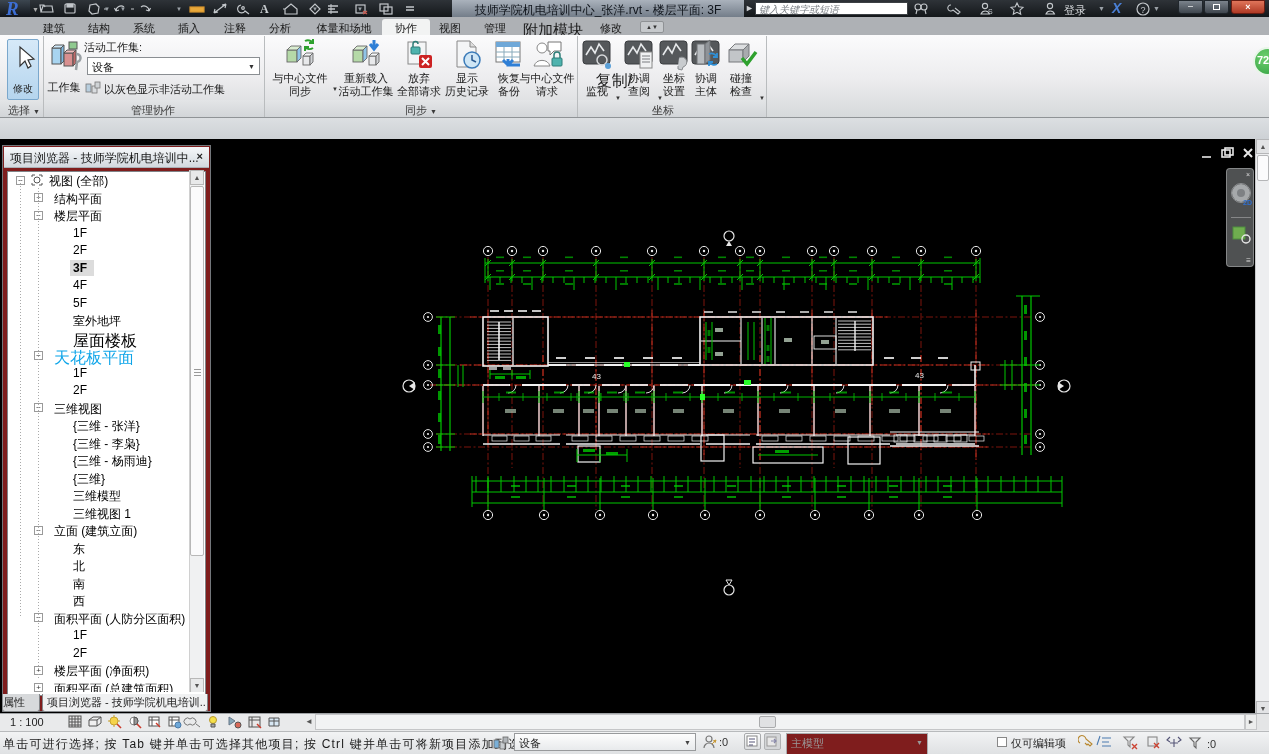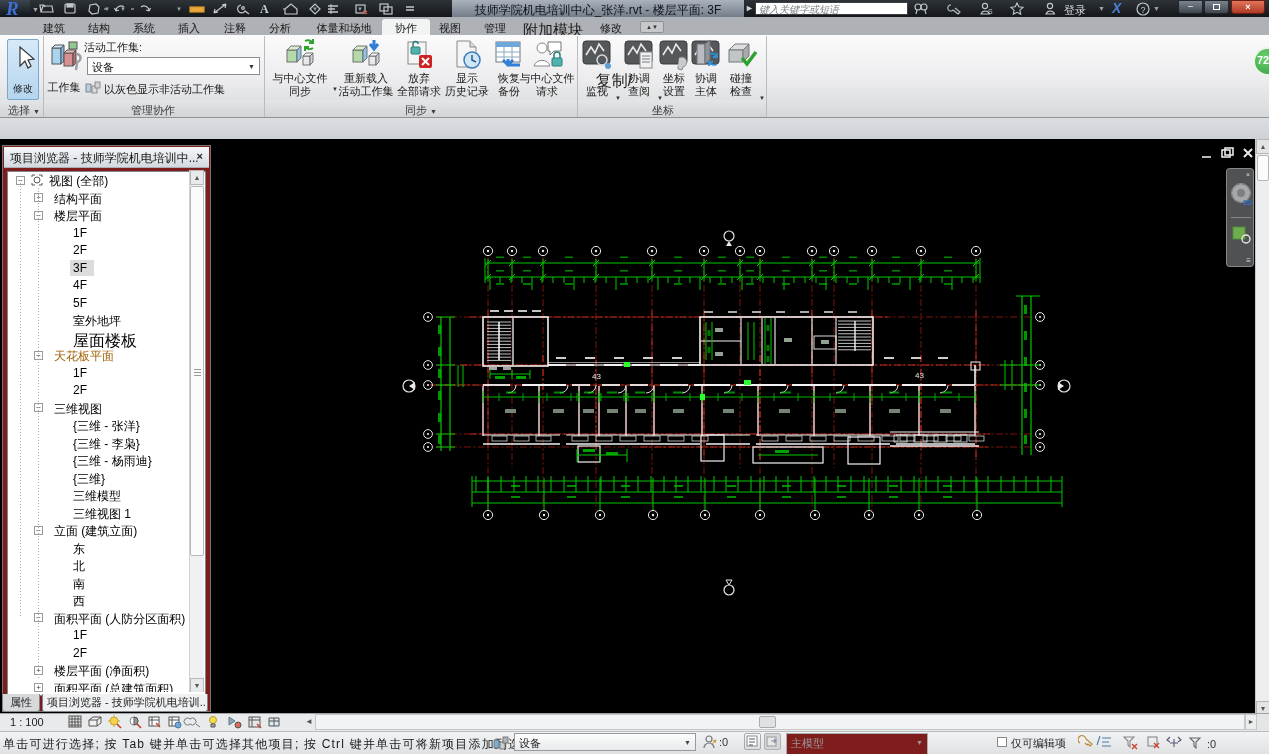--- a/index.html
+++ b/index.html
@@ -861,27 +861,27 @@
       <circle cx="7" cy="7" r="3" fill="none" stroke="#555"></circle>
     </svg>
     <div style="position:absolute;left:42px;top:3.0px;font-size:12px;color:#000;white-space:nowrap">视图 (全部)</div>
     <div style="position:absolute;left:27px;top:23.0px;width:9px;height:9px;border:1px solid #9a9a9a;background:#fff;font-size:8px;line-height:7px;text-align:center;color:#333">+</div>
     <div style="position:absolute;left:47px;top:20.5px;font-size:12px;color:#000;white-space:nowrap">结构平面</div>
     <div style="position:absolute;left:27px;top:40.5px;width:9px;height:9px;border:1px solid #9a9a9a;background:#fff;font-size:8px;line-height:7px;text-align:center;color:#333">−</div>
     <div style="position:absolute;left:47px;top:38.0px;font-size:12px;color:#000;white-space:nowrap">楼层平面</div>
     <div style="position:absolute;left:66px;top:55.5px;font-size:12px;color:#000;white-space:nowrap">1F</div>
     <div style="position:absolute;left:66px;top:73.0px;font-size:12px;color:#000;white-space:nowrap">2F</div>
     <div style="position:absolute;left:63px;top:89.5px;width:24px;height:16px;background:#dcdcdc"></div>
-    <div style="position:absolute;left:66px;top:90.5px;font-size:12px;color:#000;font-weight:normal;white-space:nowrap">3F</div>
+    <div style="position:absolute;left:66px;top:90.5px;font-size:12px;color:#000;font-weight:bold;white-space:nowrap">3F</div>
     <div style="position:absolute;left:66px;top:108.0px;font-size:12px;color:#000;white-space:nowrap">4F</div>
     <div style="position:absolute;left:66px;top:125.5px;font-size:12px;color:#000;white-space:nowrap">5F</div>
     <div style="position:absolute;left:66px;top:143.0px;font-size:12px;color:#000;white-space:nowrap">室外地坪</div>
     <div style="position:absolute;left:66px;top:160.5px;font-size:16px;color:#000;white-space:nowrap">屋面楼板</div>
     <div style="position:absolute;left:27px;top:180.5px;width:9px;height:9px;border:1px solid #9a9a9a;background:#fff;font-size:8px;line-height:7px;text-align:center;color:#333">−</div>
-    <div style="position:absolute;left:47px;top:178.0px;font-size:12px;color:#a16207;white-space:nowrap">天花板平面</div>
+    <div style="position:absolute;left:47px;top:178.0px;font-size:16px;color:#0ea5e9;white-space:nowrap">天花板平面</div>
     <div style="position:absolute;left:66px;top:195.5px;font-size:12px;color:#000;white-space:nowrap">1F</div>
     <div style="position:absolute;left:66px;top:213.0px;font-size:12px;color:#000;white-space:nowrap">2F</div>
     <div style="position:absolute;left:27px;top:233.0px;width:9px;height:9px;border:1px solid #9a9a9a;background:#fff;font-size:8px;line-height:7px;text-align:center;color:#333">−</div>
     <div style="position:absolute;left:47px;top:230.5px;font-size:12px;color:#000;white-space:nowrap">三维视图</div>
     <div style="position:absolute;left:66px;top:248.0px;font-size:12px;color:#000;white-space:nowrap">{三维 - 张洋}</div>
     <div style="position:absolute;left:66px;top:265.5px;font-size:12px;color:#000;white-space:nowrap">{三维 - 李枭}</div>
     <div style="position:absolute;left:66px;top:283.0px;font-size:12px;color:#000;white-space:nowrap">{三维 - 杨雨迪}</div>
     <div style="position:absolute;left:66px;top:300.5px;font-size:12px;color:#000;white-space:nowrap">{三维}</div>
     <div style="position:absolute;left:66px;top:318.0px;font-size:12px;color:#000;white-space:nowrap">三维模型</div>
     <div style="position:absolute;left:66px;top:335.5px;font-size:12px;color:#000;white-space:nowrap">三维视图 1</div>
@@ -902,21 +902,21 @@
     <div style="position:absolute;left:13px;top:10px;width:1px;height:437px;background:repeating-linear-gradient(#aaa 0 1px,transparent 1px 3px)"></div>
     <div style="position:absolute;left:31px;top:18px;width:1px;height:492px;background:repeating-linear-gradient(#aaa 0 1px,transparent 1px 3px)"></div>
     <div style="position:absolute;right:0;top:0;width:15px;height:523px;background:#f0f1f2;border-left:1px solid #d0d0d0">
 <div style="position:absolute;left:0;top:0;width:14px;height:15px;background:#e8e9ea;border:1px solid #b8b8b8;text-align:center;font-size:7px;line-height:14px;color:#555">▲</div>
 <div style="position:absolute;left:0px;top:16px;width:14px;height:370px;background:#fbfbfc;border:1px solid #b8b8b8;border-radius:2px">
         <div style="position:absolute;left:3px;top:182px;width:7px;height:1px;background:#999;box-shadow:0 3px #999,0 6px #999"></div>
       </div>
 <div style="position:absolute;left:0;bottom:0;width:14px;height:15px;background:#e8e9ea;border:1px solid #b8b8b8;text-align:center;font-size:7px;line-height:14px;color:#555">▼</div>
     </div>
   </div>
-<div class="abs" style="left:2px;top:694px;width:38px;height:18px;background:#d7d9db;border:1px solid #85888b;border-top:none;border-radius:0 0 3px 3px;font-size:11px;color:#222;text-align:center;line-height:16px">属性</div>
+<div class="abs" style="left:2px;top:694px;width:38px;height:18px;background:#d7d9db;border:1px solid #85888b;border-top:none;border-radius:0 0 3px 3px;font-size:11px;color:#222;line-height:16px">属性</div>
 <div class="abs" style="left:42px;top:694px;width:166px;height:18px;background:#f0f1f2;border:1px solid #85888b;border-top:none;border-radius:0 0 3px 3px;font-size:11px;color:#222;line-height:16px;padding-left:4px;white-space:nowrap;overflow:hidden">项目浏览器 - 技师学院机电培训...</div>
 <div class="abs" style="left:0;top:713px;width:1269px;height:18px;background:#e9eaeb;border-top:1px solid #9fa2a5"></div>
 <div class="tx" style="left:10px;top:716px;font-size:11px;color:#222">1 : 100</div>
 <svg class="abs" style="left:68px;top:714px" width="240" height="16">
     <g fill="none" stroke="#555" stroke-width="1">
       <rect x="1" y="2" width="12" height="11" fill="#e8e8e8"></rect>
       <path d="M1 5 h12 M1 8 h12 M1 11 h12 M4 2 v11 M7 2 v11 M10 2 v11"></path>
       <path d="M21 6 l4 -3 h8 l-4 3 Z M21 6 v6 h8 v-6 M29 12 l4 -3 v-6" fill="#f0f0f0"></path>
       <circle cx="46" cy="7" r="4" fill="#f5d34a" stroke="#c8a22e"></circle>
       <path d="M46 1 v2 M46 11 v2 M40 7 h2 M50 7 h2" stroke="#c8a22e"></path>

